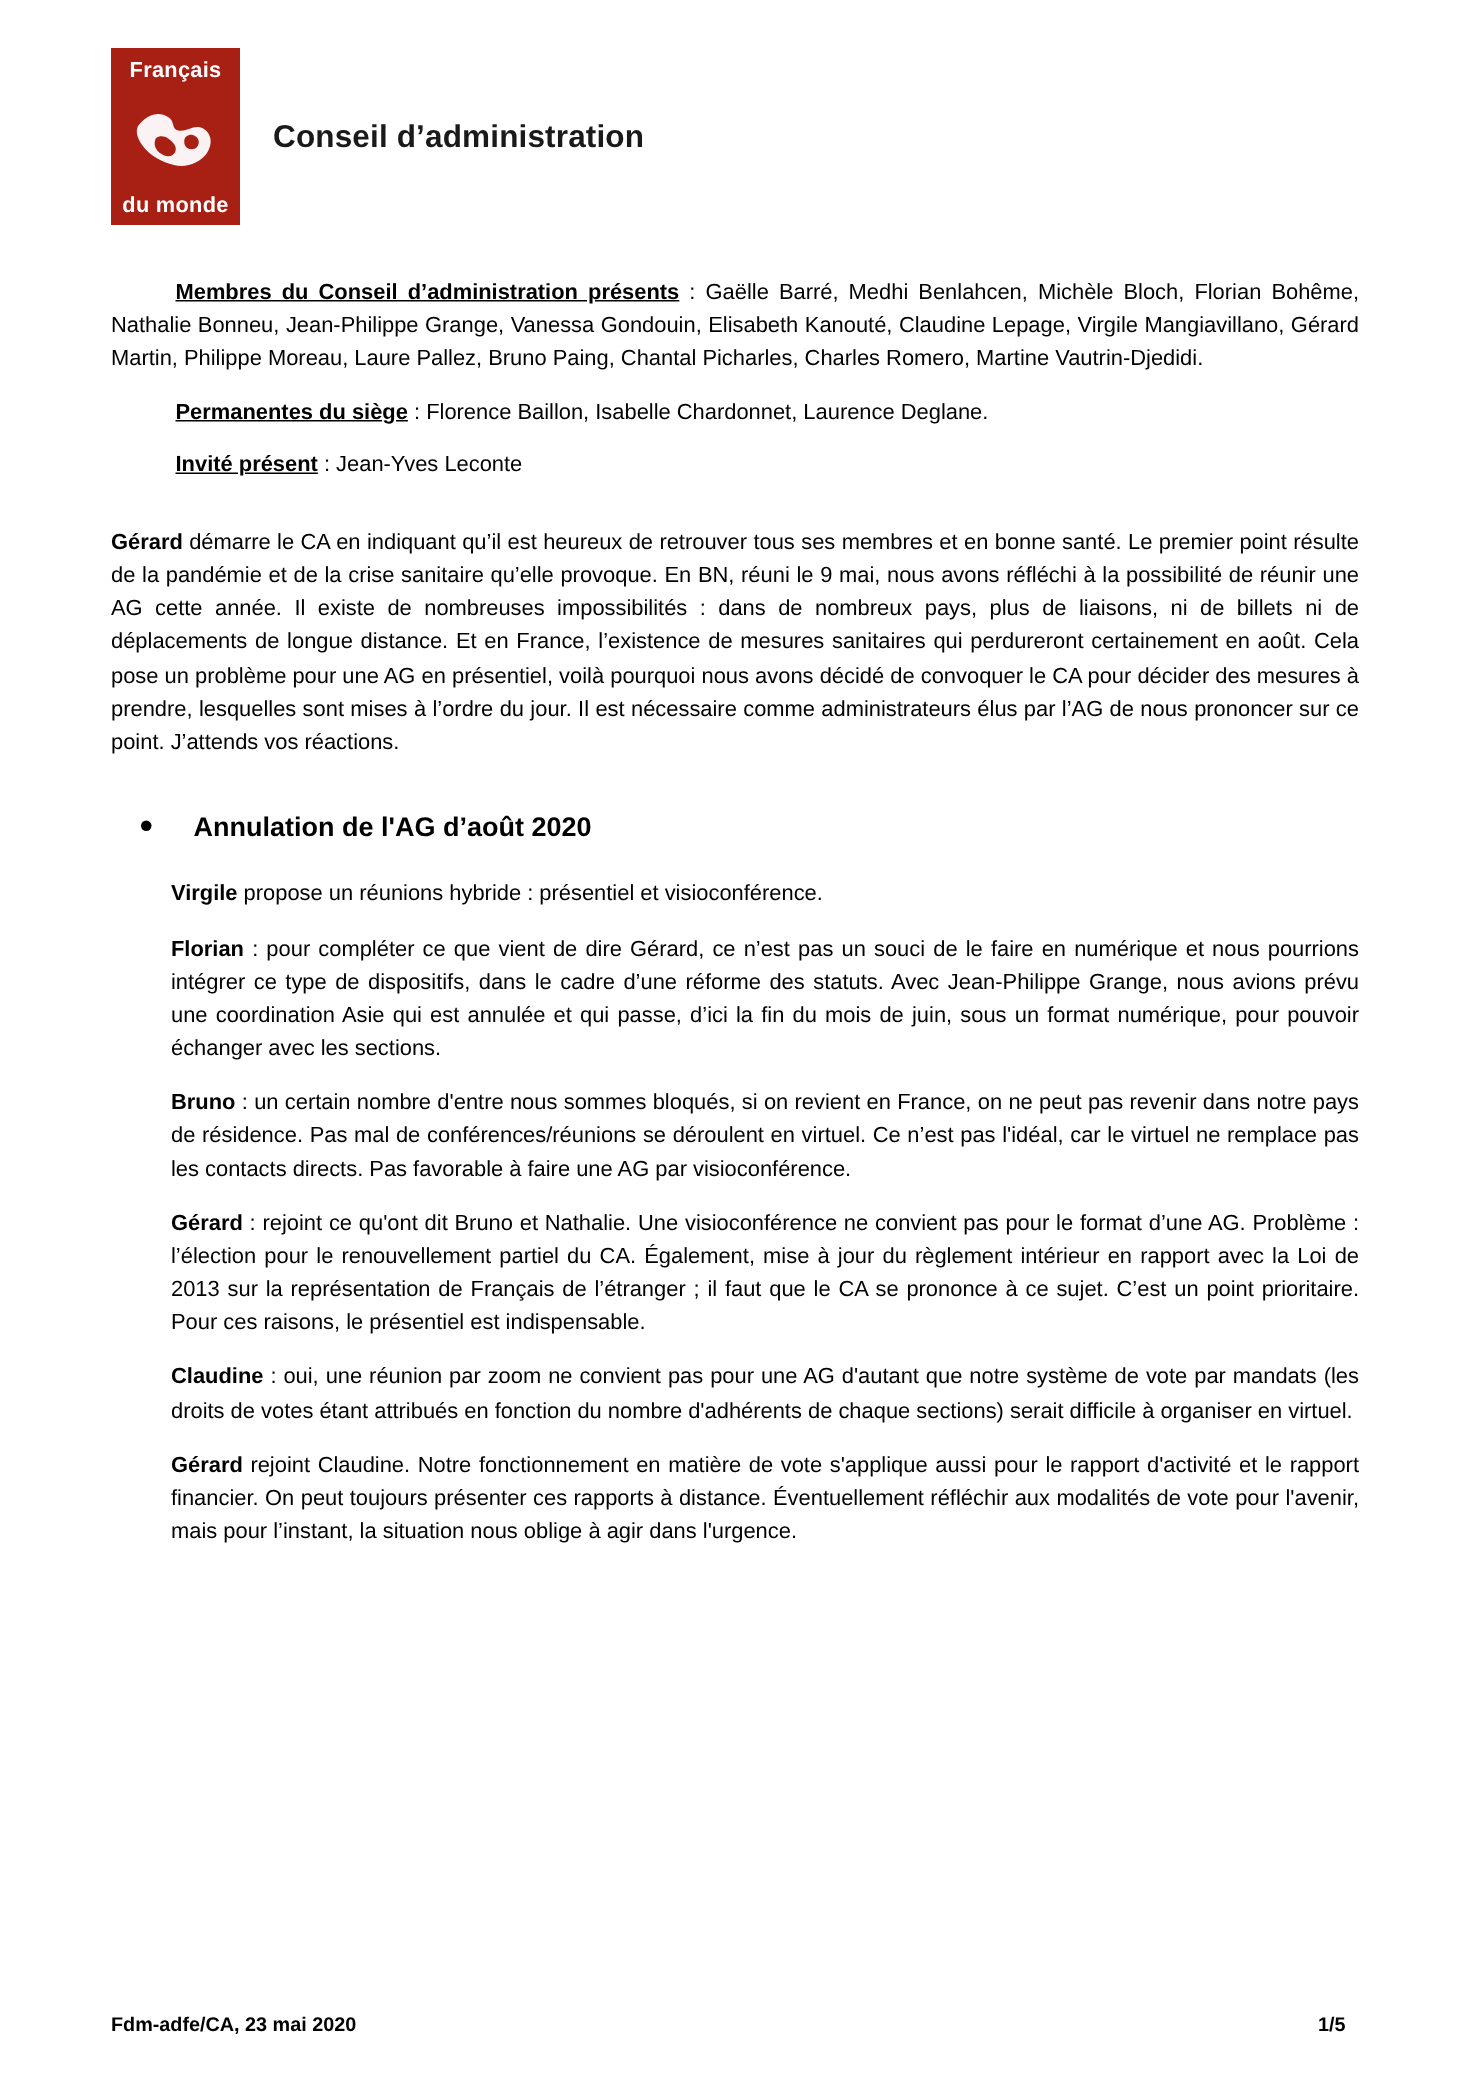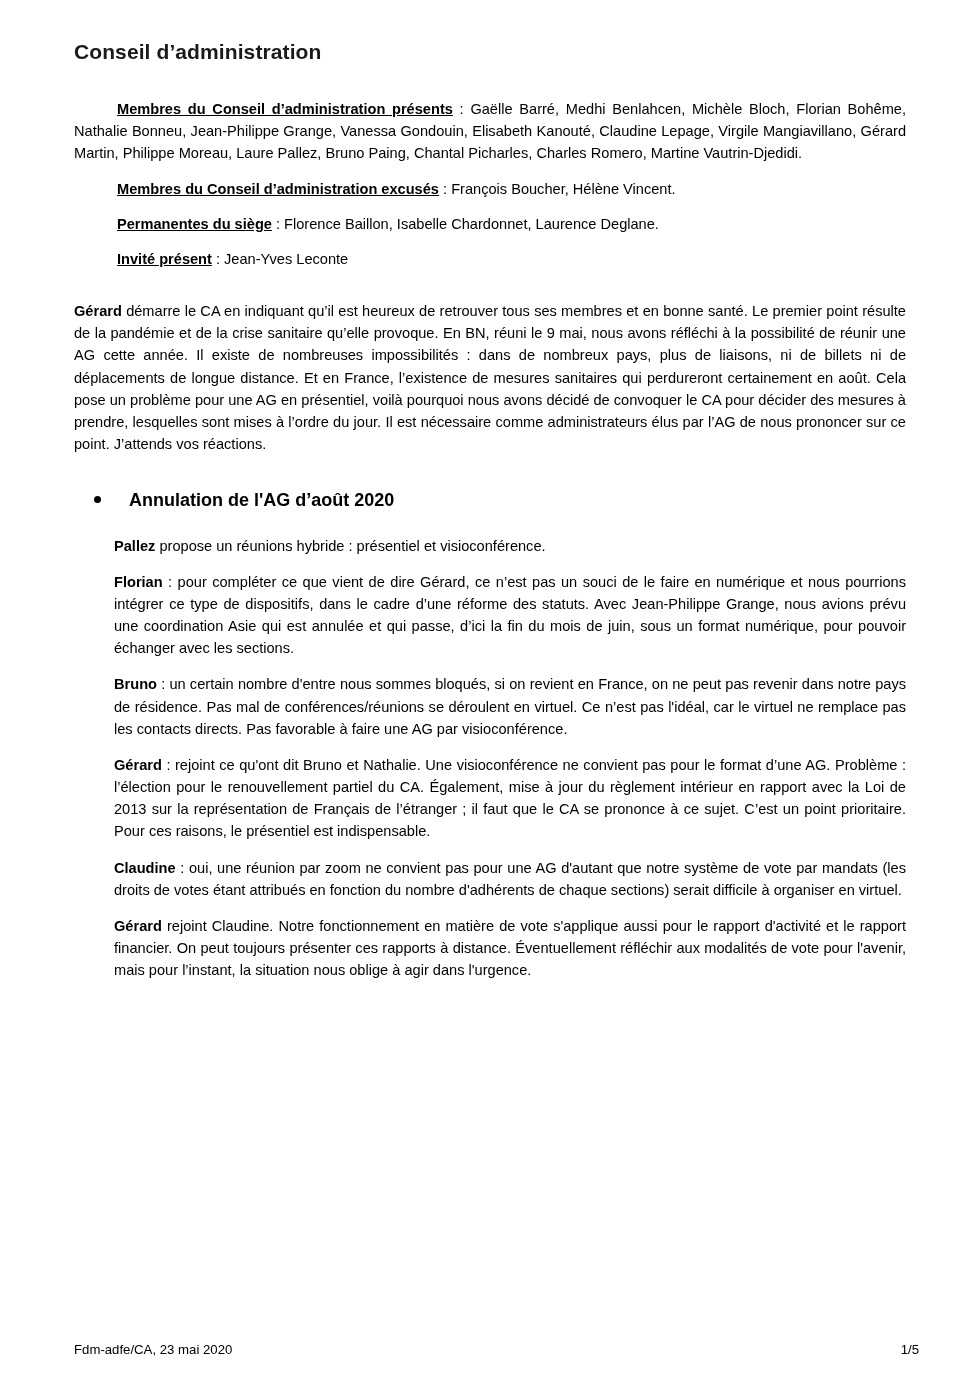--- a/index.html
+++ b/index.html
@@ -59,20 +59,21 @@
   .logo-globe {
     position: absolute;
     top: 30px;
     left: 50%;
     transform: translateX(-50%);
     width: 62px;
     height: 58px;
   }
   .titles {
     padding-top: 8px;
+    margin-top: 40px;
   }
   .doc-title {
     font-size: 21px;
     font-weight: bold;
     letter-spacing: 0.1px;
     color: #1a1a1a;
   }
   .doc-subtitle {
     font-size: 19.5px;
     font-weight: bold;
@@ -129,48 +130,57 @@
     padding-left: 40px;
   }
   .speeches p {
     margin: 0 0 14px 0;
     text-align: justify;
   }
   
   .footer {
     position: absolute;
     left: 74px;
-    right: 61px;
+    right: 83px;
     bottom: 30px;
     display: flex;
     justify-content: space-between;
     font-size: 13.2px;
-    font-weight: normal;
+    font-weight: bold;
     color: #000;
   }
 </style>
 </head>
 <body>
 
 <div class="page">
 
   <div class="header">
+    <div class="logo">
+      <div class="logo-top">Français</div>
+      <div class="logo-globe">
+        <svg viewBox="0 0 62 58" width="62" height="58" aria-hidden="true">
+          <ellipse cx="31" cy="29" rx="29" ry="27" fill="#a81f13"></ellipse>
+          <path d="M6 22 C12 14, 20 12, 26 16 C31 19, 28 24, 33 25 C39 26, 44 20, 50 24 C55 27, 56 34, 52 40 C47 47, 38 50, 30 48 C22 46, 14 42, 9 35 C6 31, 4 26, 6 22 Z" fill="#ffffff" opacity="0.95"></path>
+          <path d="M18 30 C22 27, 27 30, 30 34 C33 38, 30 43, 25 42 C20 41, 15 36, 18 30 Z" fill="#a81f13"></path>
+          <path d="M40 28 C44 27, 48 31, 46 35 C44 39, 38 38, 37 34 C36.5 31, 37 29, 40 28 Z" fill="#a81f13"></path>
+        </svg>
+      </div>
+      <div class="logo-bottom">du monde</div>
+    </div>
     <div class="titles">
       <div class="doc-title">Conseil d’administration</div>
     </div>
   </div>
 
   <div class="content">
 
     <div class="attendance-block">
       <p>
         <span class="u-bold-underline">Membres du Conseil d’administration présents</span><span> : </span><span>Gaëlle Barré, Medhi Benlahcen, Michèle Bloch, Florian Bohême, Nathalie Bonneu, Jean-Philippe Grange, Vanessa Gondouin, Elisabeth Kanouté, Claudine Lepage, Virgile Mangiavillano, Gérard Martin, Philippe Moreau, Laure Pallez, Bruno Paing, Chantal Picharles, Charles Romero, Martine Vautrin-Djedidi.</span>
-      </p>
-      <p>
-        <span class="u-bold-underline">Membres du Conseil d’administration excusés</span><span> : </span><span>François Boucher, Hélène Vincent.</span>
       </p>
       <p>
         <span class="u-bold-underline">Permanentes du siège</span><span> : </span><span>Florence Baillon, Isabelle Chardonnet, Laurence Deglane.</span>
       </p>
       <p>
         <span class="u-bold-underline">Invité présent</span><span> : </span><span>Jean-Yves Leconte</span>
       </p>
     </div>
 
     <div class="intro">
@@ -180,21 +190,21 @@
     </div>
 
     <div class="bullet-section">
       <div class="bullet-heading">
         <span class="bullet-dot"></span>
         <span>Annulation de l'AG d’août 2020</span>
       </div>
 
       <div class="speeches">
         <p>
-          <b>Pallez</b><span> propose un réunions hybride : présentiel et visioconférence.</span>
+          <b>Virgile</b><span> propose un réunions hybride : présentiel et visioconférence.</span>
         </p>
         <p>
           <b>Florian</b><span> : pour compléter ce que vient de dire Gérard, ce n’est pas un souci de le faire en numérique et nous pourrions intégrer ce type de dispositifs, dans le cadre d’une réforme des statuts. Avec Jean-Philippe Grange, nous avions prévu une coordination Asie qui est annulée et qui passe, d’ici la fin du mois de juin, sous un format numérique, pour pouvoir échanger avec les sections.</span>
         </p>
         <p>
           <b>Bruno</b><span> : un certain nombre d'entre nous sommes bloqués, si on revient en France, on ne peut pas revenir dans notre pays de résidence. Pas mal de conférences/réunions se déroulent en virtuel. Ce n’est pas l'idéal, car le virtuel ne remplace pas les contacts directs. Pas favorable à faire une AG par visioconférence.</span>
         </p>
         <p>
           <b>Gérard</b><span> : rejoint ce qu'ont dit Bruno et Nathalie. Une visioconférence ne convient pas pour le format d’une AG. Problème : l’élection pour le renouvellement partiel du CA. Également, mise à jour du règlement intérieur en rapport avec la Loi de 2013 sur la représentation de Français de l’étranger ; il faut que le CA se prononce à ce sujet. C’est un point prioritaire. Pour ces raisons, le présentiel est indispensable.</span>
         </p>

